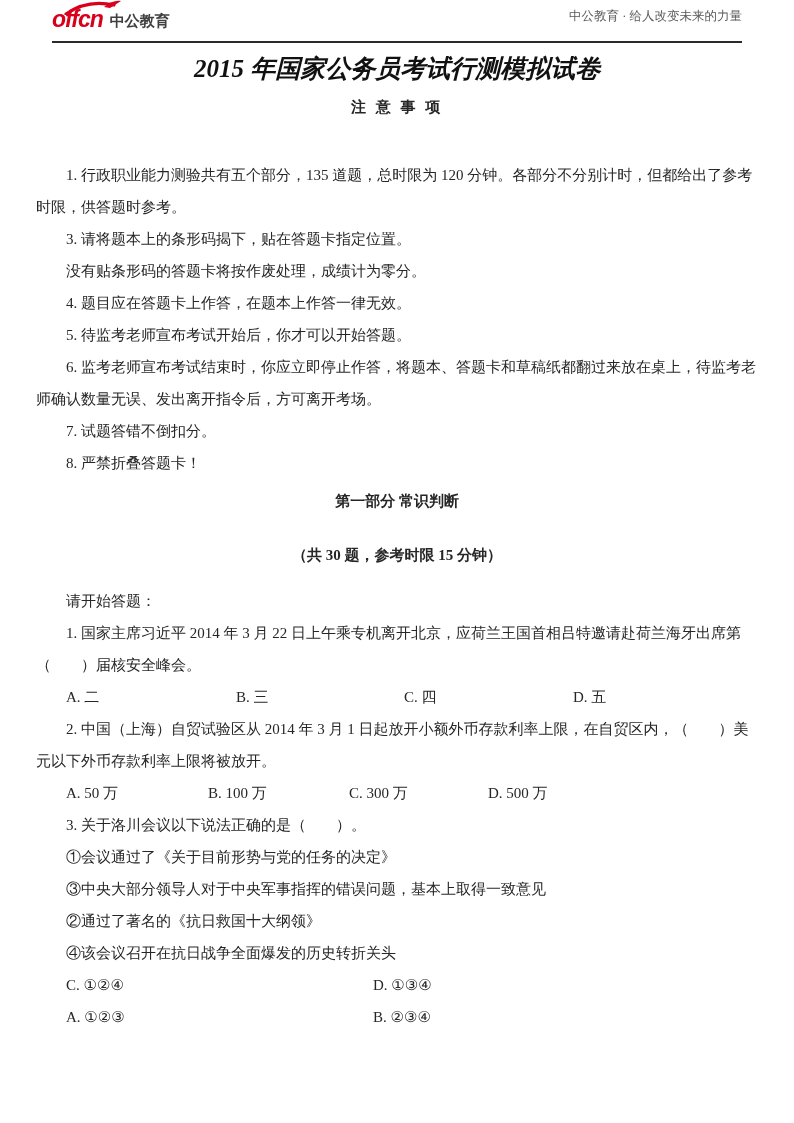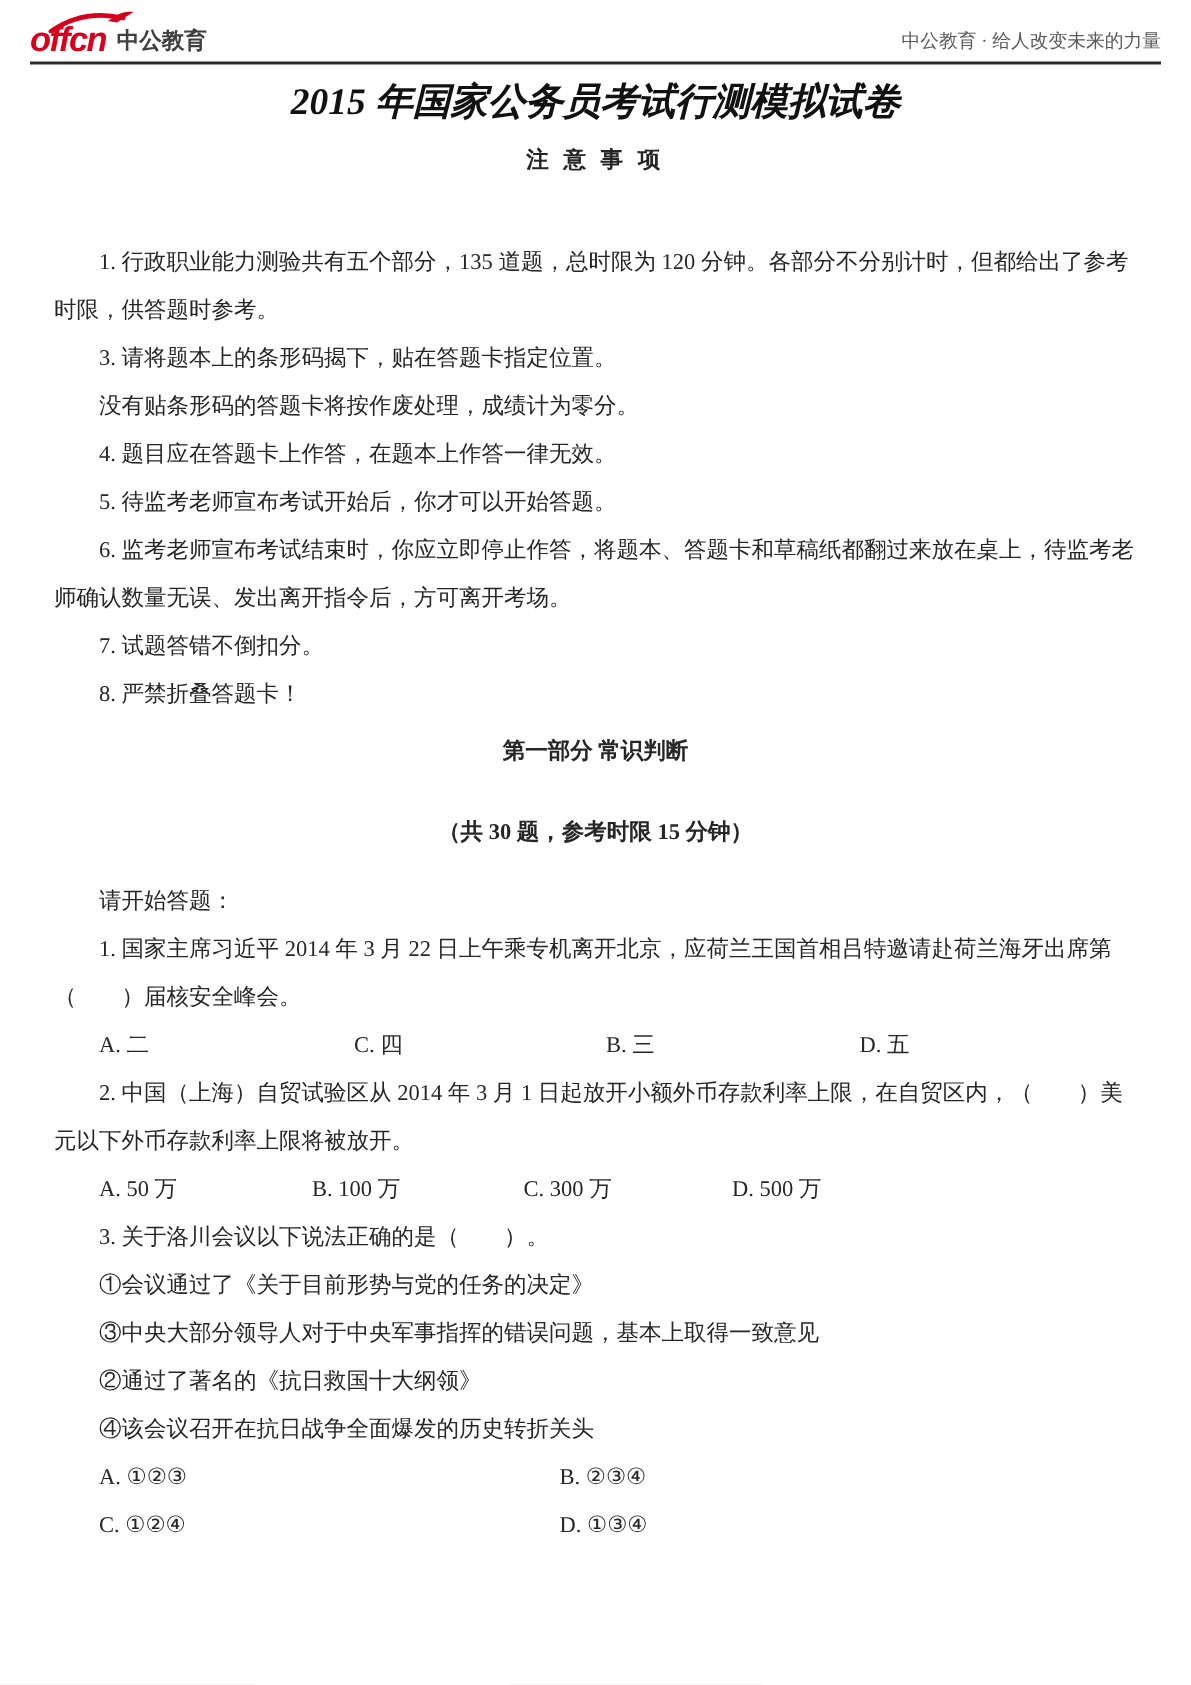--- a/index.html
+++ b/index.html
@@ -3,22 +3,22 @@
 <meta charset="utf-8">
 <style>
   * { margin:0; padding:0; box-sizing:border-box; }
   html,body { background:#e9e9e9; }
   .page {
     width:794px; height:1123px; margin:0 auto; background:#ffffff;
     font-family:"Liberation Serif","DejaVu Serif",serif;
     color:#262626; overflow:hidden; position:relative;
   }
   
-  .hdr { margin:0 20px; padding:8px 0 4px; border-bottom:2px solid #2a2a2a;
-         display:flex; justify-content:space-between; align-items:flex-end; height:43px; }
+  .hdr { margin:0 52px; padding:8px 0 4px; border-bottom:2px solid #2a2a2a;
+         display:flex; justify-content:space-between; align-items:flex-start; height:43px; }
   .logo { position:relative; display:flex; align-items:flex-end; gap:7px; }
   .wordmark {
     font-family:"Liberation Sans","DejaVu Sans",sans-serif;
     font-weight:bold; font-style:italic; font-size:23px; line-height:22px;
     letter-spacing:-1px; color:var(--brand,#d9001b);
   }
   .swoosh { position:absolute; top:-9px; left:12px; }
   .brandname {
     font-family:"Liberation Sans","DejaVu Sans",sans-serif;
     font-weight:bold; font-size:15px; line-height:18px; color:#404040;
@@ -76,41 +76,41 @@
     </div>
 
     <p class="sec-title">第一部分 常识判断</p>
     <p class="sec-meta">（共 30 题，参考时限 15 分钟）</p>
 
     <p class="start">请开始答题：</p>
 
     <p>1. 国家主席习近平 2014 年 3 月 22 日上午乘专机离开北京，应荷兰王国首相吕特邀请赴荷兰海牙出席第（　　）届核安全峰会。</p>
     <div class="opts opts-q1">
       <span>A. 二</span>
+      <span>B. 三</span>
       <span>C. 四</span>
-      <span>B. 三</span>
       <span>D. 五</span>
     </div>
 
     <p>2. 中国（上海）自贸试验区从 2014 年 3 月 1 日起放开小额外币存款利率上限，在自贸区内，（　　）美元以下外币存款利率上限将被放开。</p>
     <div class="opts opts-q2">
       <span>A. 50 万</span>
       <span>B. 100 万</span>
       <span>C. 300 万</span>
       <span>D. 500 万</span>
     </div>
 
     <p>3. 关于洛川会议以下说法正确的是（　　）。</p>
     <p>①会议通过了《关于目前形势与党的任务的决定》</p>
     <p>③中央大部分领导人对于中央军事指挥的错误问题，基本上取得一致意见</p>
     <p>②通过了著名的《抗日救国十大纲领》</p>
     <p>④该会议召开在抗日战争全面爆发的历史转折关头</p>
     <div class="opts opts-q3">
+      <span>C. ①②④</span>
+      <span>D. ①③④</span>
+    </div>
+    <div class="opts opts-q3">
       <span>A. ①②③</span>
       <span>B. ②③④</span>
-    </div>
-    <div class="opts opts-q3">
-      <span>C. ①②④</span>
-      <span>D. ①③④</span>
     </div>
   </main>
 
 </div>
 
 </body></html>

